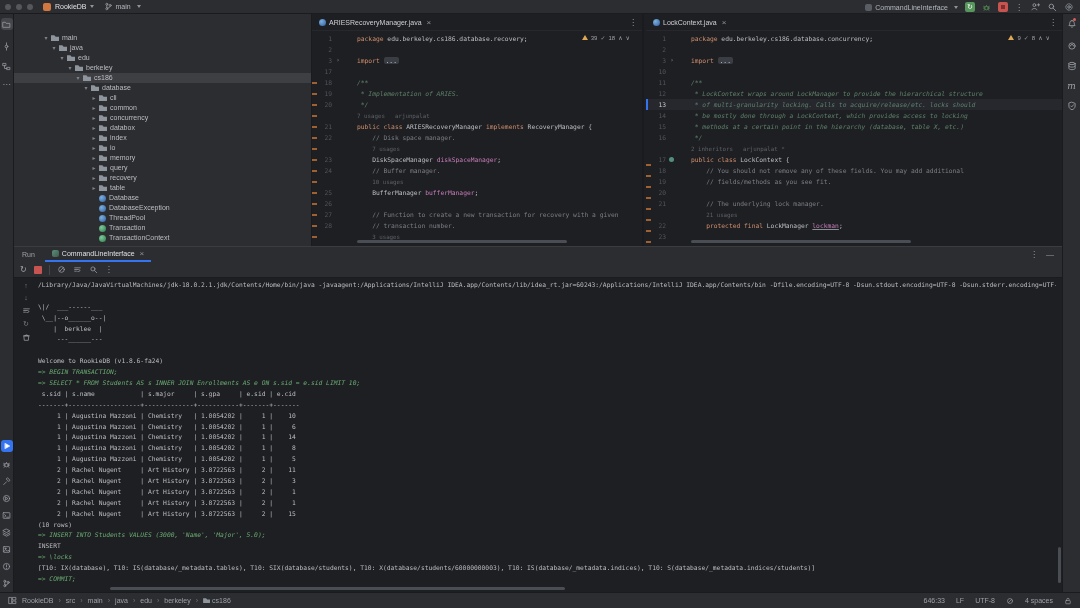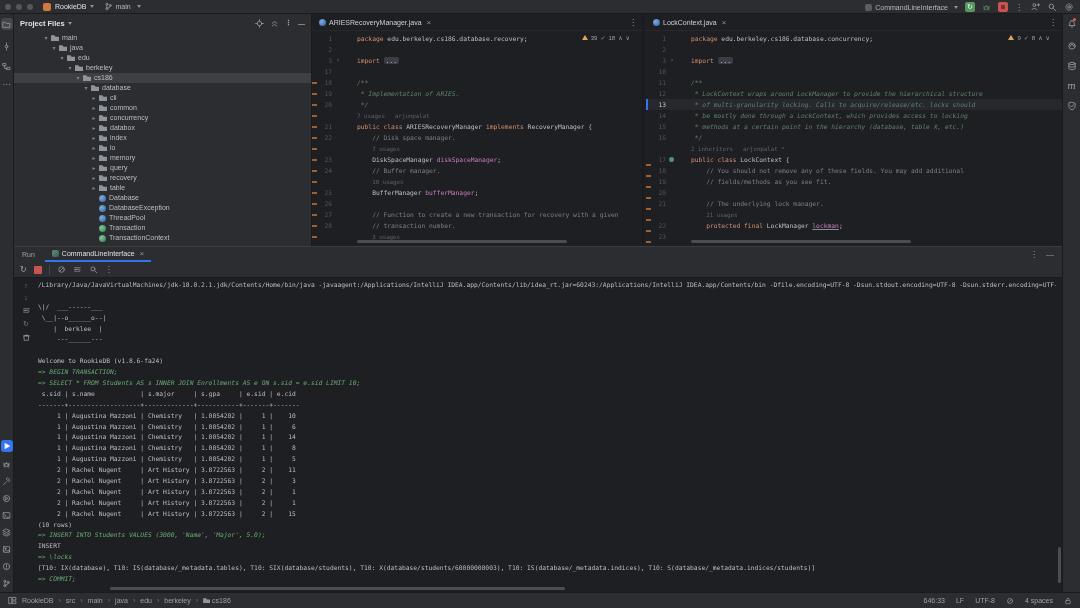--- a/index.html
+++ b/index.html
@@ -250,35 +250,20 @@
   </span>
   <span class="stripicon" style="top:86px;">
     <svg class="si" width="10" height="10" viewBox="0 0 16 16">
         <path d="M8 2l5 1.8V8c0 3.2-2.2 5-5 6-2.8-1-5-2.8-5-6V3.8z"></path>
         <path d="M6 8l1.5 1.5L10.5 6"></path>
       </svg>
   </span>
 </div>
 
 <div class="ppanel">
-  <div class="phead">
-    <span>Project Files</span>
-    <span class="caret"></span>
-    <span class="picons">
-      <svg class="si" width="9" height="9" viewBox="0 0 16 16">
-          <circle cx="8" cy="8" r="4"></circle>
-          <path d="M8 1v3M8 12v3M1 8h3M12 8h3"></path>
-        </svg>
-      <svg class="si" width="9" height="9" viewBox="0 0 16 16">
-          <path d="M4 7.5l4-3 4 3M4 12.5l4-3 4 3"></path>
-        </svg>
-      <span>⋮</span>
-      <span>—</span>
-    </span>
-  </div>
   <div class="ptree">
       <div class="trow" style="padding-left: 28px;">
         <span class="chev">▾</span>
         <span class="ticon folder"></span>
         <span class="tlabel">main</span>
       </div>
       <div class="trow" style="padding-left: 36px;">
         <span class="chev">▾</span>
         <span class="ticon folder"></span>
         <span class="tlabel">java</span>

